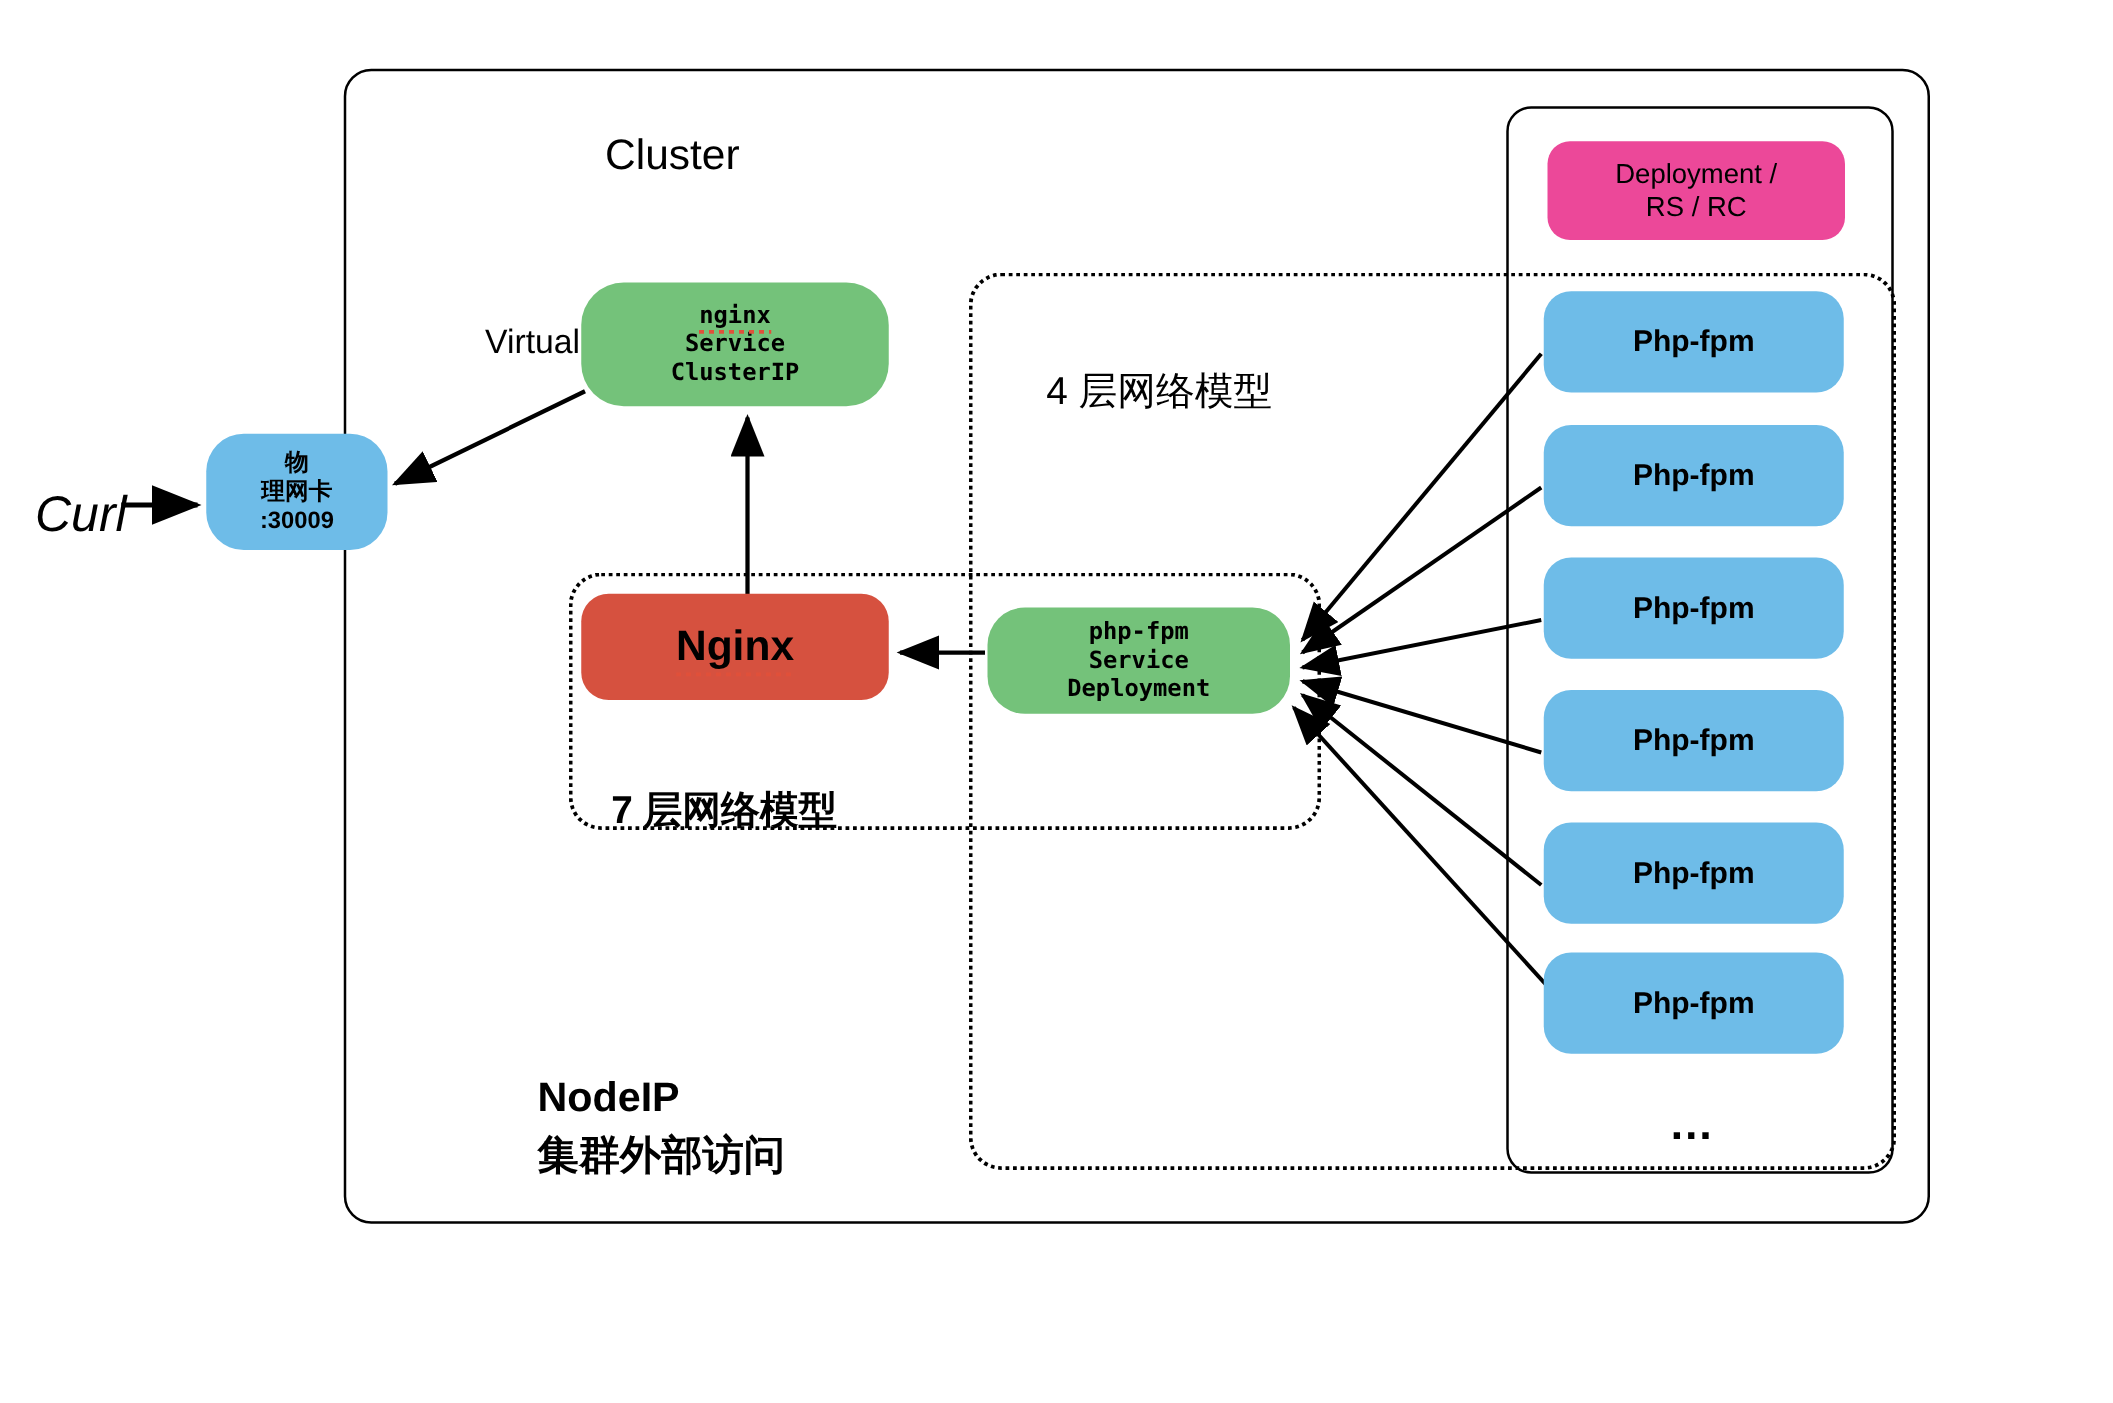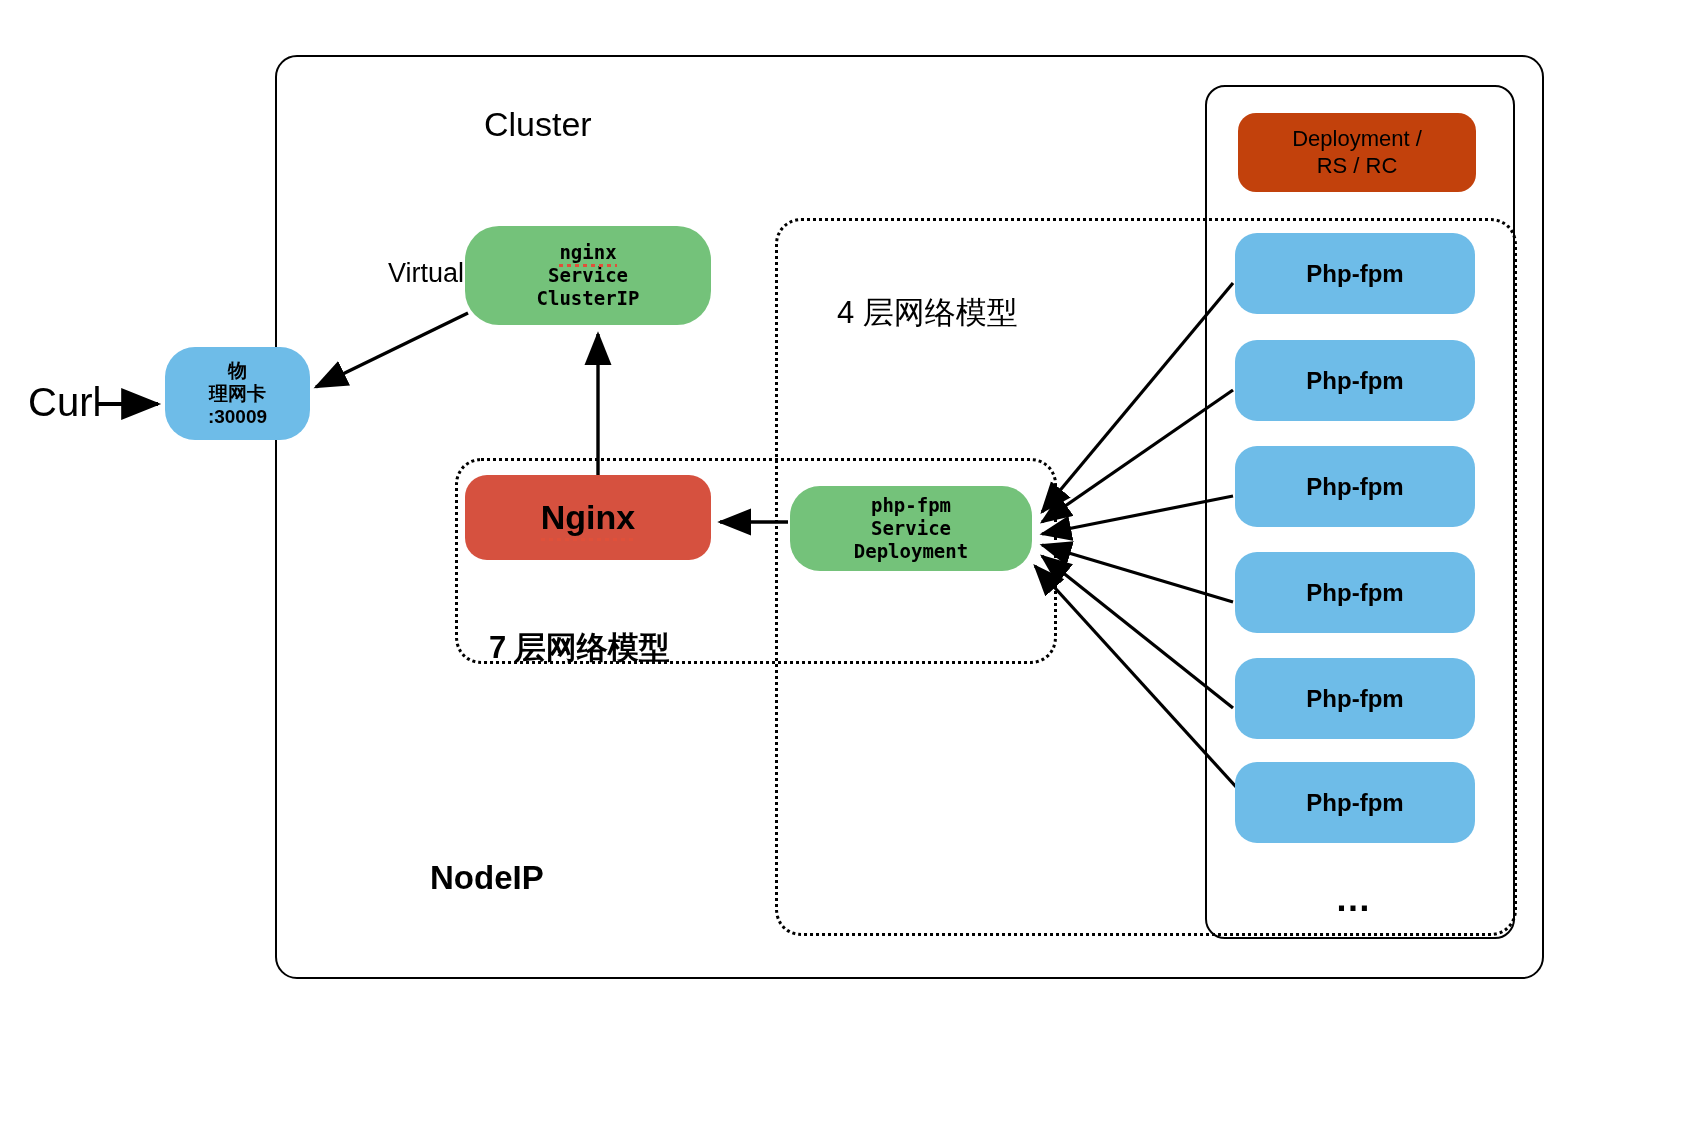--- a/index.html
+++ b/index.html
@@ -22,39 +22,39 @@
   .dotted-box{position:absolute;border:3px dotted #000;border-radius:26px;background:transparent;}
   #box-l7{left:455px;top:458px;width:596px;height:200px;}
   #box-l4{left:775px;top:218px;width:736px;height:712px;}
 
   .label-plain{position:absolute;white-space:nowrap;}
 
   #lbl-cluster{left:484px;top:105px;font-size:34px;}
   #lbl-virtualip{left:388px;top:258px;font-size:27px;}
   #lbl-l7{left:489px;top:592px;font-size:31px;font-weight:600;margin-top:35px;}
   #lbl-l4{left:837px;top:252px;font-size:31px;margin-top:40px;}
-  #lbl-curl{left:28px;top:380px;font-size:40px;}
+  #lbl-curl{left:28px;top:390px;font-size:40px;font-style:italic;}
   #lbl-ellipsis{left:1335px;top:878px;font-size:36px;font-weight:700;letter-spacing:2px;}
 
   #lbl-nodeip{position:absolute;left:430px;top:855px;width:240px;
      font-size:33px;font-weight:700;line-height:1.38;}
 
   
   .nic{left:165px;top:347px;width:145px;height:93px;background:#6EBCE8;
        border-radius:30px;font-size:19px;font-weight:600;}
   .svc-nodeport{left:465px;top:226px;width:246px;height:99px;background:#74C27A;
        border-radius:34px;font-size:19px;font-weight:700;
        font-family:"DejaVu Sans Mono","Liberation Mono",monospace;}
   .nginx{left:465px;top:475px;width:246px;height:85px;background:#D6513F;
        border-radius:22px;font-size:34px;font-weight:700;}
   .svc-clusterip{left:790px;top:486px;width:242px;height:85px;background:#74C27A;
        border-radius:30px;font-size:19px;font-weight:700;
        font-family:"DejaVu Sans Mono","Liberation Mono",monospace;}
 
-  .deploy{left:1238px;top:113px;width:238px;height:79px;background:#c2410c;
+  .deploy{left:1238px;top:113px;width:238px;height:79px;background:#ec4899;
        border-radius:18px;font-size:22px;font-weight:400;}
 
   .pod{left:1235px;top:0;width:240px;height:81px;background:#6EBCE8;
        border-radius:22px;font-size:24px;font-weight:700;}
 
   .sp-underline{position:relative;display:inline-block;}
   .sp-underline::after{content:"";position:absolute;left:0;right:0;bottom:-3px;height:3px;
      background-image:repeating-linear-gradient(to right,#E0503A 0 4px,transparent 4px 8px);}
 </style>
 </head>
@@ -95,20 +95,21 @@
   <div class="label-plain" id="lbl-curl">Curl</div>
 
   <div class="label-plain" id="lbl-virtualip">Virtual IP</div>
 
   <div class="label-plain" id="lbl-l7">7 层网络模型</div>
 
   <div class="label-plain" id="lbl-l4">4 层网络模型</div>
 
   <div id="lbl-nodeip">
     <div>NodeIP</div>
+    <div>集群外部访问</div>
   </div>
 
   <div class="label-plain" id="lbl-ellipsis">…</div>
 
   <div class="node nic">
     <div>
       <div>物</div>
       <div>理网卡</div>
       <div>:30009</div>
     </div>

